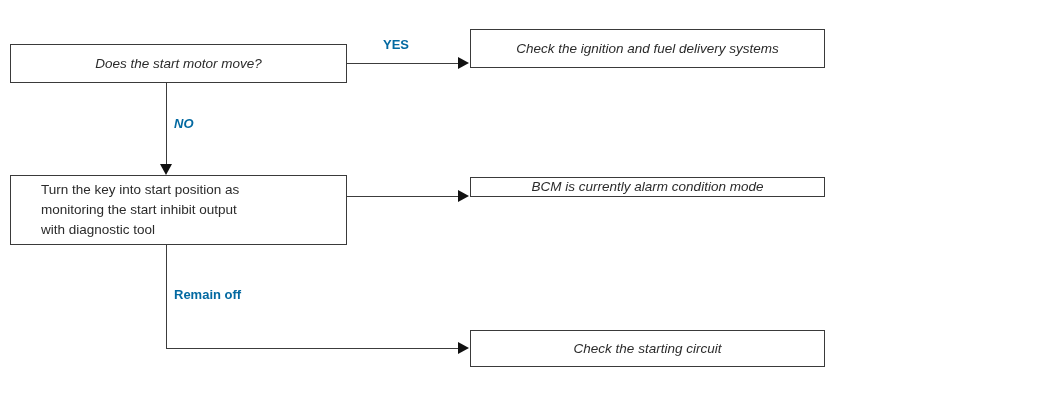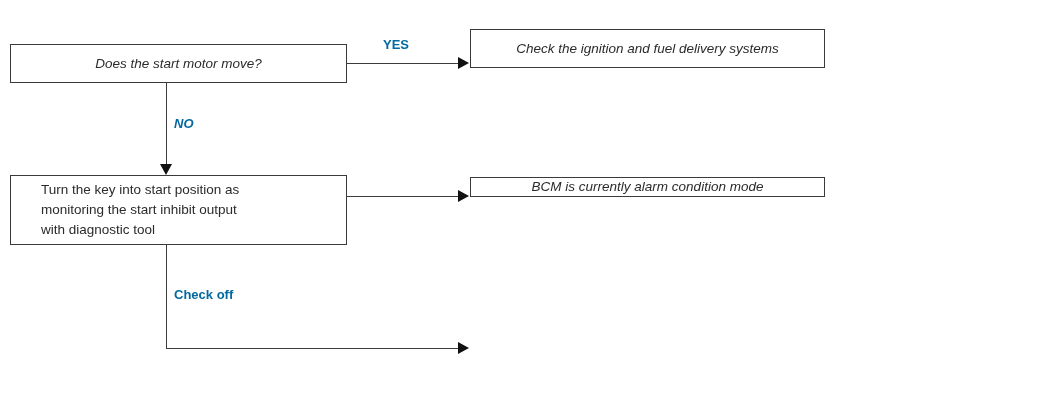--- a/index.html
+++ b/index.html
@@ -103,30 +103,33 @@
   <div class="node left" style="left:10px; top:175px; width:337px; height:70px;">
     <span class="txt">Turn the key into start position as
 monitoring the start inhibit output
 with diagnostic tool</span>
   </div>
 
   <div class="node center" style="left:470px; top:177px; width:355px; height:20px;">
     <span class="txt">BCM is currently alarm condition mode</span>
   </div>
 
+  <div class="node center" style="left:470px; top:330px; width:355px; height:37px;">
+    <span class="txt">Check the starting circuit</span>
+  </div>
 
   <div class="hline" style="left:347px; top:63px; width:112px;"></div>
   <div class="arrow-right" style="left:458px; top:57px;"></div>
   <div class="edge-label" style="left:383px; top:36px;">YES</div>
 
   <div class="vline" style="left:166px; top:83px; height:85px;"></div>
   <div class="arrow-down" style="left:160px; top:164px;"></div>
   <div class="edge-label" style="left:174px; top:115px;font-style:italic;">NO</div>
 
   <div class="hline" style="left:347px; top:196px; width:112px;"></div>
   <div class="arrow-right" style="left:458px; top:190px;"></div>
 
   <div class="vline" style="left:166px; top:245px; height:104px;"></div>
   <div class="hline" style="left:166px; top:348px; width:293px;"></div>
   <div class="arrow-right" style="left:458px; top:342px;"></div>
-  <div class="edge-label" style="left:174px; top:286px;">Check off</div>
+  <div class="edge-label" style="left:174px; top:286px;">Remain off</div>
 
 </div>
 
 </body></html>

